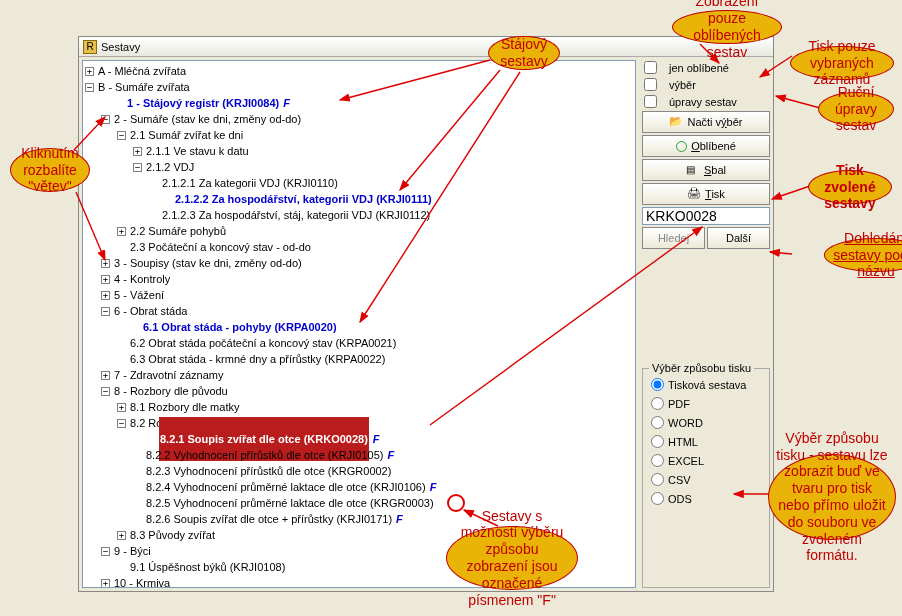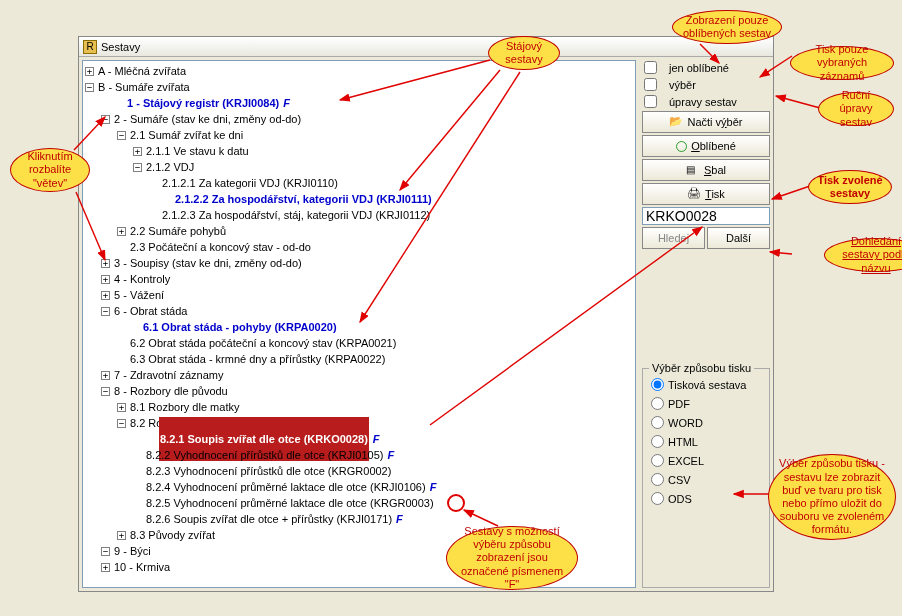--- a/index.html
+++ b/index.html
@@ -128,22 +128,22 @@
   .icon-nacti::before { content: "📂"; font-size: 11px; }
   .icon-oblibene { width:11px; height:11px; border:1.5px solid #28a028; border-radius:50%; }
   .icon-sbal::before { content: "▤"; font-size: 10px; }
   .icon-tisk::before { content: "🖨"; font-size: 11px; }
 
   
   .callout {
     position: absolute;
     border: 1px solid #c00000;
     border-radius: 50%;
-    background: #fde047;
-    font-size: 11px;
+    background: #eab308;
+    font-size: 14px;
     color: #c00000;
     display: flex;
     align-items: center;
     justify-content: center;
     text-align: center;
     padding: 4px 6px;
     line-height: 1.2;
     z-index: 10;
   }
   .arrow { position: absolute; pointer-events: none; z-index: 9; }
@@ -401,20 +401,28 @@
                       <span class="node-label">8.3 Původy zvířat</span>
                     </div>
                   </li>
               </ul>
             </li>
             <li>
                 <div class="row">
                   <span class="exp">−</span>
                   <span class="node-label">9 - Býci</span>
                 </div>
+              <ul>
+                <li>
+                    <div class="row">
+                      <span class="noexp"></span>
+                      <span class="node-label">9.1 Úspěšnost býků (KRJI0108)</span>
+                    </div>
+                  </li>
+              </ul>
             </li>
             <li>
                 <div class="row">
                   <span class="exp">+</span>
                   <span class="node-label">10 - Krmiva</span>
                 </div>
               </li>
 
           </ul>
         </li>

